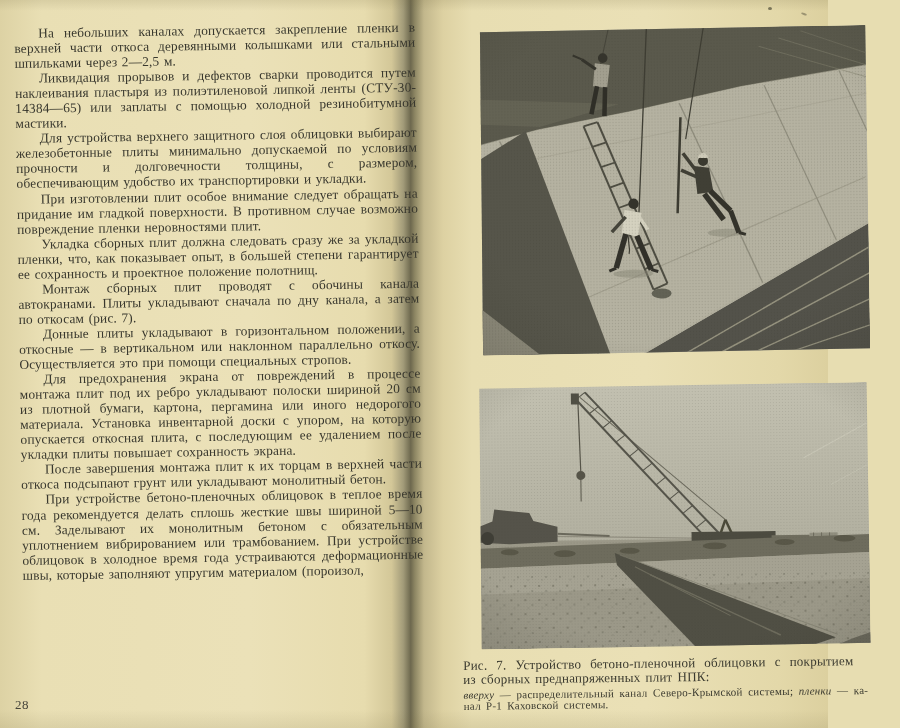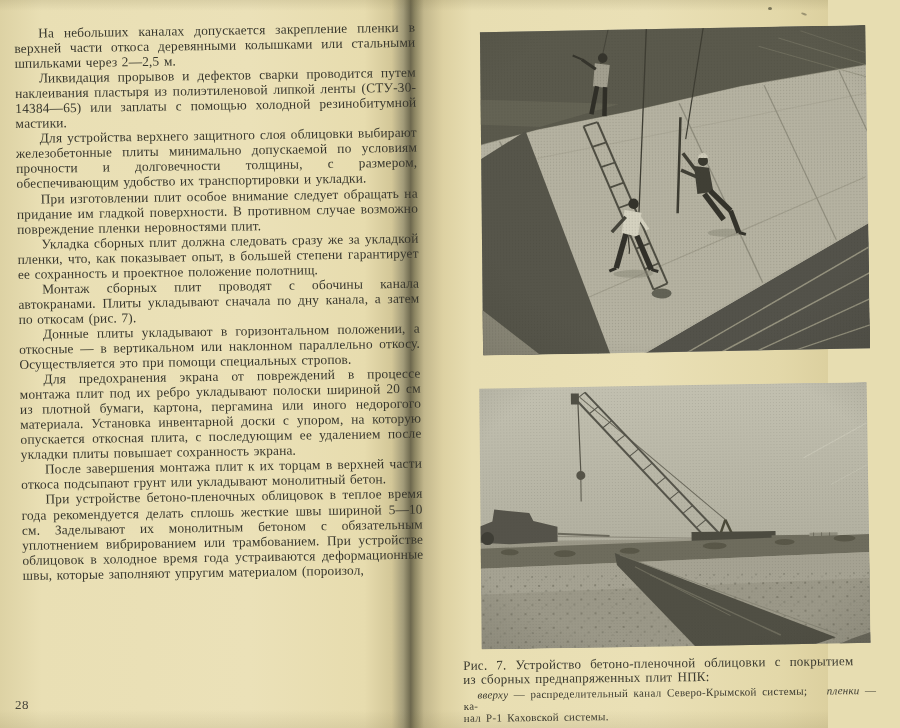--- a/index.html
+++ b/index.html
@@ -44,21 +44,21 @@
   .photo-top{left:26px;top:30px;width:388px;height:326px;}
   .photo-bottom{left:21px;top:387px;width:390px;height:263px;}
   .caption{
     position:absolute;left:3px;top:659px;width:432px;
     color:#3c3b30;
   }
   .cap-line1{font-size:13.1px;line-height:14px;word-spacing:5.5px;letter-spacing:.2px;}
   .cap-line2{font-size:13.1px;line-height:14px;word-spacing:1.5px;letter-spacing:.2px;}
   .cap-sub{font-size:11px;line-height:11.6px;word-spacing:2.4px;letter-spacing:.3px;margin-top:2.5px;}
   .cap-sub2{font-size:11px;line-height:11.6px;word-spacing:2px;letter-spacing:.3px;}
-  .cap-sub i{letter-spacing:.2px;margin-left:14px;}
+  .cap-sub i{letter-spacing:.2px;}
   .speck{position:absolute;border-radius:50%;background:#57543f;}
   .speck1{left:768px;top:7px;width:4px;height:3px;opacity:.75;}
   .speck2{left:801px;top:13px;width:6px;height:2px;opacity:.5;transform:rotate(20deg);}
 </style>
 </head>
 <body>
 
 <div class="spread">
 
   <div class="speck speck1"></div>

